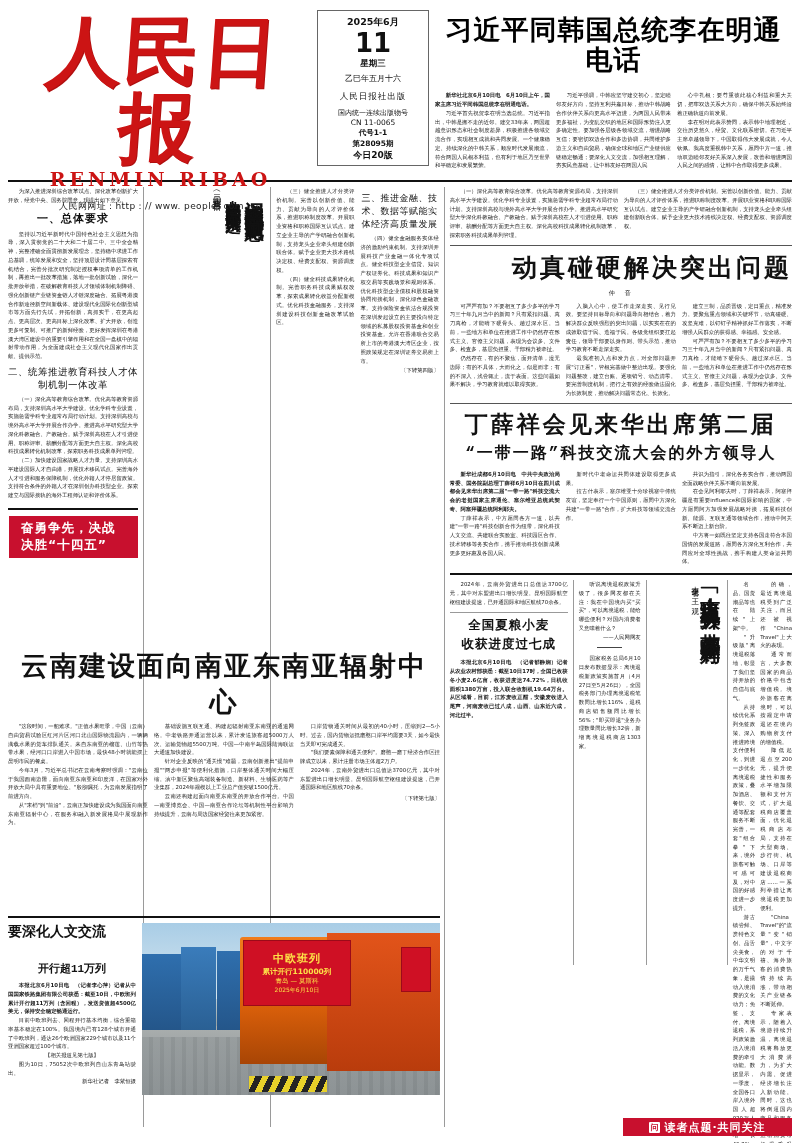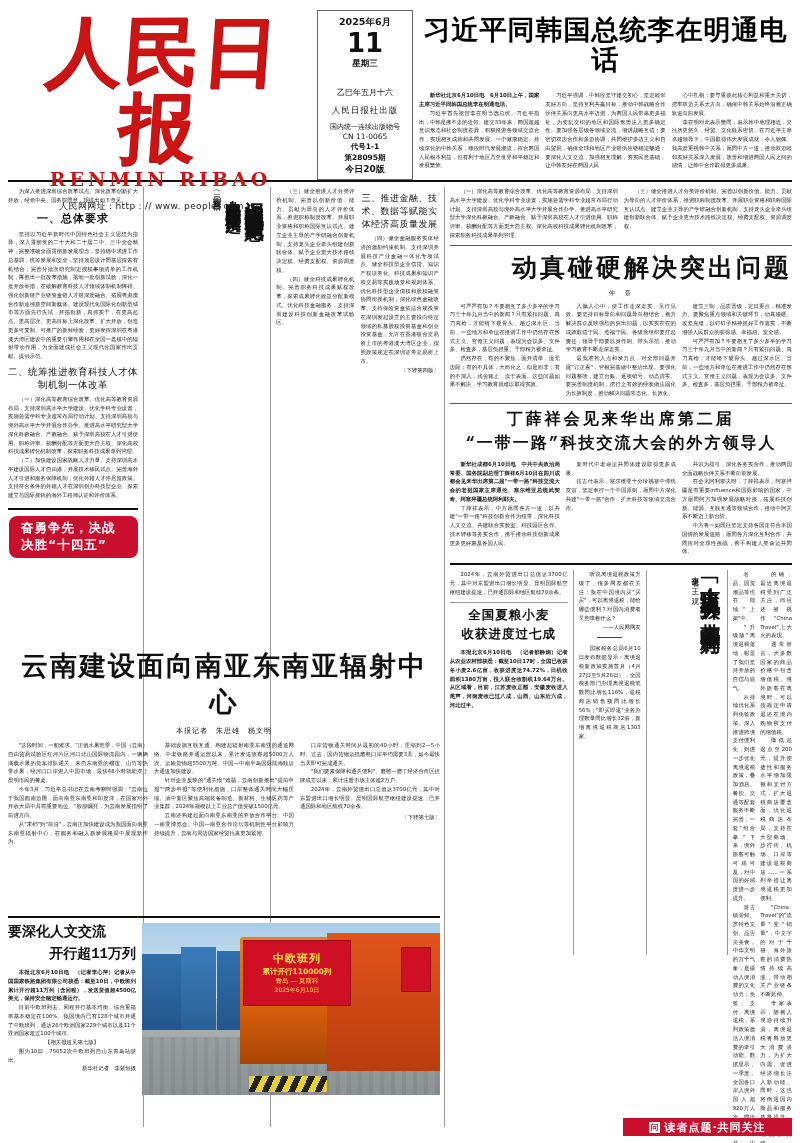--- a/index.html
+++ b/index.html
@@ -31,28 +31,28 @@
   }
   .mast-pinyin {
     text-align:center; color:#cc1414; font-weight:bold;
     font-family:"DejaVu Serif","Liberation Serif",serif;
     font-size: 19px; letter-spacing: 4px; margin-top: 2px;
   }
   .mast-url {
     text-align:center; font-size:9px; color:#222; margin-top:10px; letter-spacing:.4px;
   }
   .mast-info {
-    width: 96px; border:1px solid #666; margin-left:4px; margin-top:4px;
+    width: 112px; border:1px solid #666; margin-left:4px; margin-top:4px;
     padding: 5px 3px 4px 3px; text-align:center; line-height:1.35;
     font-size: 8px; color:#111;
   }
   .mi-date { font-size:9.5px; font-weight:bold; letter-spacing:0; }
   .mi-day  { font-size: 26px; font-weight:bold; line-height:1.05; margin:1px 0 1px 0;}
   .mi-week { font-size:8.5px; font-weight:bold; }
-  .mi-lunar{ font-size:8px; margin-top:18px; }
+  .mi-lunar{ font-size:8px; margin-top:4px; }
   .mi-pub  { font-size:8.5px; letter-spacing:1px; margin-top:7px; }
   .mi-small{ font-size:7px; margin-top:6px; }
   .mi-cn   { font-size:7.5px; }
   .mi-code { font-size:7.5px; font-weight:bold;}
   .mi-issue{ font-size:7.5px; font-weight:bold;}
   .mi-pages{ font-size:9px; font-weight:bold; }
 
   .mast-right { flex:1; padding-left:6px; }
   .lead-title {
     font-family:"DejaVu Sans","Liberation Sans",sans-serif;
@@ -92,28 +92,28 @@
   .v-date { font-size:8.5px; font-weight:normal; }
 
   .sec-h { text-align:center; font-weight:bold; font-size:11px; margin:6px 0 4px 0; letter-spacing:1px; }
   .sec-h2 { text-align:center; font-weight:normal; font-size:9.5px; margin:5px 0 3px 0; letter-spacing:.5px; }
 
   .jump { text-align:right; font-size:5.4px; margin-top:2px; }
 
   
   .hl-center { text-align:center; font-weight:bold;font-family:Liberation Mono, monospace; }
   .hl-28 { font-size:25px; letter-spacing:3px;text-align:right; }
-  .hl-18 { font-size:16px; letter-spacing:3px; }
+  .hl-18 { font-size:23px; letter-spacing:3px; }
   .hl-16 { font-size:16px; letter-spacing:2px; }
   .byline { text-align:center; font-size:6px; margin:5px 0 4px 0; letter-spacing:2px; }
   .byline2 { text-align:center; font-size:7px; margin:6px 0 5px 0; letter-spacing:1px; }
 
   .redbar {
     display:inline-block; background:#c8102e; color:#fff; font-weight:bold;
-    font-size:12.5px; padding:4px 12px; letter-spacing:1px;border-radius:8px;
+    font-size:12.5px; padding:4px 12px; letter-spacing:1px;
   }
   .redbar-wrap { margin:6px 0 4px 1px; }
 
   .two-col { display:flex; gap:6px; }
   .three-col { display:flex; gap:6px; }
   .two-col > div, .three-col > div, .four-col > div { flex:1; }
 
   
   .photo {
     position:relative; width:100%; height:172px; overflow:hidden;
@@ -379,21 +379,20 @@
             <p>专家表示，随着入境游持续升温，离境退税将释放更大消费潜力，为扩大内需、促进经济增长注入新动能。同时，这也将倒逼国内商品和服务质量提升，推动消费市场提质升级。</p>
           </div>
         </div>
 
       </div>
     </div>
   </div>
 
   <div style="position:absolute; left:8px; top:620px; width:432px;">
     <div class="hl-center" style="font-size:27px; letter-spacing:2px; font-weight:bold; margin-top:28px;">云南建设面向南亚东南亚辐射中心</div>
-    <div class="byline2">本报记者　朱思雄　杨文明</div>
     <div class="three-col" style="margin-top:2px;">
       <div class="t">
         <p>"这段时间，一船难求。"正值水果旺季，中国（云南）自由贸易试验区红河片区河口北山国际物流园内，一辆辆满载水果的货车排队通关。来自东南亚的榴莲、山竹等热带水果，经河口口岸进入中国市场，最快48小时就能摆上昆明市民的餐桌。</p>
         <p>今年3月，习近平总书记在云南考察时强调："云南位于我国西南边陲，面向南亚东南亚和印度洋，在国家对外开放大局中具有重要地位。"殷殷嘱托，为云南发展指明了前进方向。</p>
         <p>从"末梢"到"前沿"，云南正加快建设成为我国面向南亚东南亚辐射中心，在服务和融入新发展格局中展现新作为。</p>
       </div>
       <div class="t">
         <p>基础设施互联互通、构建起辐射南亚东南亚的通道网络。中老铁路开通运营以来，累计发送旅客超5000万人次、运输货物超5500万吨。中国—中南半岛国际陆海联运大通道加快建设。</p>
         <p>针对企业反映的"通关慢"难题，云南创新推出"提前申报""两步申报"等便利化措施，口岸整体通关时间大幅压缩。滇中新区聚焦高端装备制造、新材料、生物医药等产业集群，2024年规模以上工业总产值突破1500亿元。</p>
         <p>云南还构建起面向南亚东南亚的开放合作平台。中国—南亚博览会、中国—南亚合作论坛等机制性平台影响力持续提升，云南与周边国家经贸往来更加紧密。</p>
@@ -405,21 +404,21 @@
         <div class="jump">〔下转第七版〕</div>
       </div>
     </div>
   </div>
 
   <div style="position:absolute; left:8px; top:916px; width:432px;">
     <div class="hr-thick" style="margin:0 0 5px 0"></div>
     <div style="display:flex; gap:6px;">
       <div style="width:128px;">
         <div class="hl-center" style="font-size:14px; letter-spacing:0px; text-align:left;">要深化人文交流</div>
-        <div class="hl-center" style="font-size:14px; letter-spacing:0px; text-align:right; margin-top:4px;">开行超11万列</div>
+        <div class="hl-center" style="font-size:11px; letter-spacing:0px; text-align:center; margin-top:20px;">开行超11万列</div>
         <div style="height:5px"></div>
         <div class="t">
           <p class="lead-in">本报北京6月10日电　（记者李心萍）记者从中国国家铁路集团有限公司获悉：截至10日，中欧班列累计开行超11万列（含回程），发送货值超4500亿美元，保持安全稳定畅通运行。</p>
           <p>目前中欧班列去、回程开行基本均衡，综合重箱率基本稳定在100%。我国境内已有128个城市开通了中欧班列，通达26个欧洲国家229个城市以及11个亚洲国家超过100个城市。</p>
           <p class="noind" style="text-align:center;">【相关报道见第七版】</p>
           <p>图为10日，75052次中欧班列自山东青岛站驶出。</p>
           <p class="noind" style="text-align:right;">新华社记者　李紫恒摄</p>
         </div>
       </div>
 

